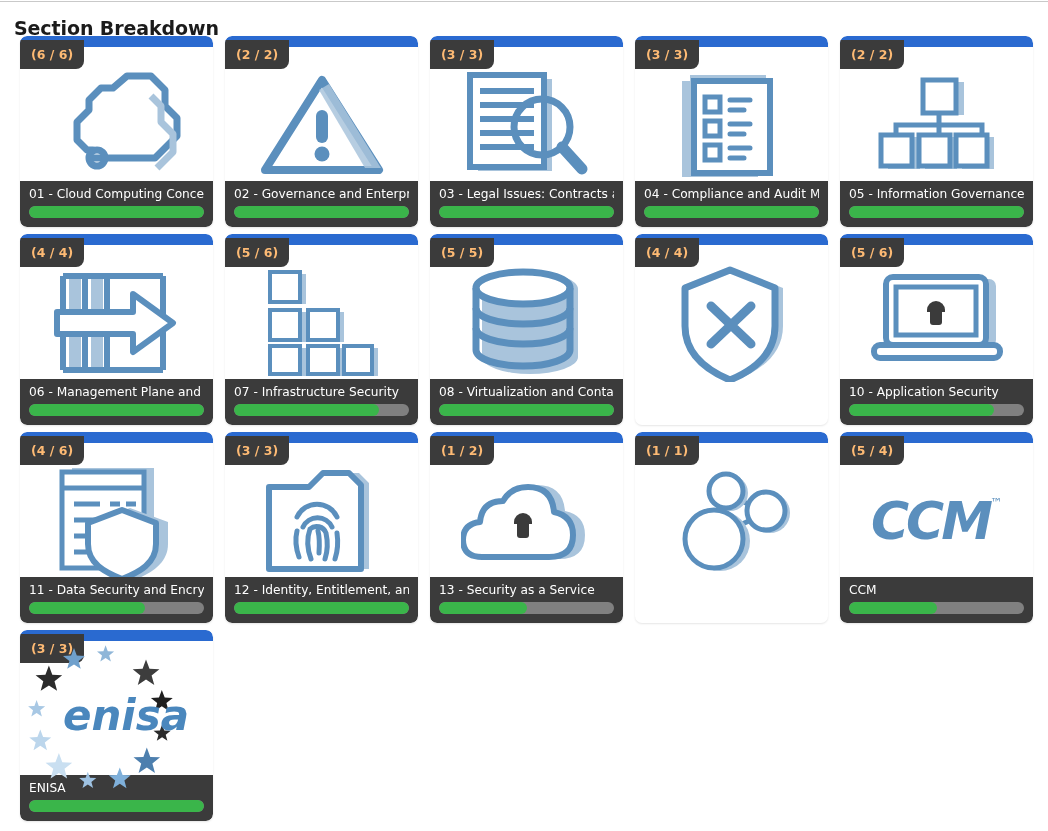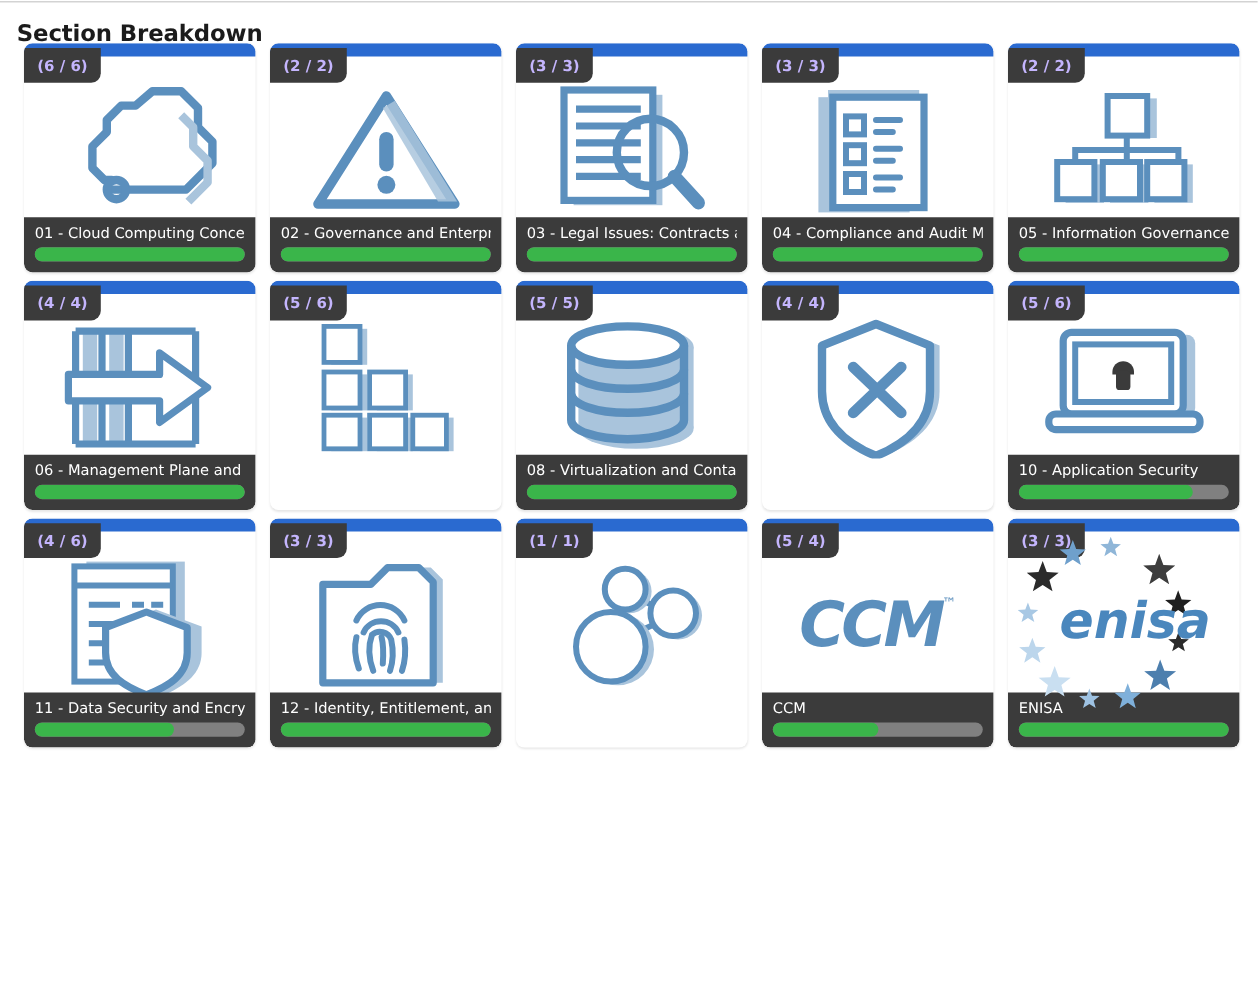--- a/index.html
+++ b/index.html
@@ -49,21 +49,21 @@
     border-top-left-radius: 7px;
     border-top-right-radius: 7px;
   }
   .badge {
     position: absolute;
     top: 4px; left: 0;
     min-width: 62px;
     height: 29px;
     padding: 0 11px;
     background: #3b3b3b;
-    color: #c4b5fd;
+    color: #fdba74;
     font-size: 12.5px;
     font-weight: 700;
     line-height: 29px;
     text-align: center;
     border-bottom-right-radius: 8px;
     z-index: 4;
     white-space: nowrap;
   }
   .card-art {
     position: absolute;
@@ -291,20 +291,26 @@
               <rect x="8" y="4" width="30" height="30"></rect>
               <rect x="8" y="42" width="30" height="30"></rect>
               <rect x="46" y="42" width="30" height="30"></rect>
               <rect x="8" y="78" width="30" height="28"></rect>
               <rect x="46" y="78" width="30" height="28"></rect>
               <rect x="82" y="78" width="28" height="28"></rect>
             </g>
           </svg>
         </div>
       </div>
+      <div class="card-footer">
+        <div class="card-label centered">07 - Infrastructure Security</div>
+        <div class="progress-track">
+          <div class="progress-fill" style="width: 83%;"></div>
+        </div>
+      </div>
     </div>
     <div class="card">
       <div class="card-topbar"></div>
       <div class="badge">(5 / 5)</div>
       <div class="card-art">
         <div>
           <svg width="118" height="112" viewBox="0 0 118 112">
             <g fill="#a9c4dc">
               <ellipse cx="62" cy="22" rx="48" ry="17"></ellipse>
               <rect x="14" y="22" width="96" height="68"></rect>
@@ -403,20 +409,40 @@
               <path d="M76 68 q2 14 -2 26"></path>
               <path d="M58 88 q1 -14 -1 -22"></path>
             </g>
           </svg>
         </div>
       </div>
       <div class="card-footer">
         <div class="card-label">12 - Identity, Entitlement, and Ac...</div>
         <div class="progress-track">
           <div class="progress-fill" style="width: 100%;"></div>
+        </div>
+      </div>
+    </div>
+    <div class="card">
+      <div class="card-topbar"></div>
+      <div class="badge">(1 / 2)</div>
+      <div class="card-art">
+        <div>
+          <svg width="132" height="96" viewBox="0 0 132 96">
+            <path d="M46 86 h52 q26 0 26 -24 0 -20 -20 -24 -2 -26 -28 -26 -18 0 -26 14 -22 0 -24 22 -18 2 -18 19 0 19 20 19 z" fill="#a9c4dc"></path>
+            <path d="M40 84 h48 q24 0 24 -22 0 -19 -19 -23 -2 -25 -26 -25 -17 0 -25 14 -21 0 -23 21 -17 2 -17 18 0 17 19 17 z" fill="#fff" stroke="#5b8fbd" stroke-width="6" stroke-linejoin="round"></path>
+            <path d="M62 40 a9 9 0 0 1 9 9 v2 h-18 v-2 a9 9 0 0 1 9 -9 z" fill="#3b3b3b"></path>
+            <rect x="56" y="48" width="12" height="17" rx="3" fill="#3b3b3b"></rect>
+          </svg>
+        </div>
+      </div>
+      <div class="card-footer">
+        <div class="card-label centered">13 - Security as a Service</div>
+        <div class="progress-track">
+          <div class="progress-fill" style="width: 50%;"></div>
         </div>
       </div>
     </div>
     <div class="card">
       <div class="card-topbar"></div>
       <div class="badge">(1 / 1)</div>
       <div class="card-art">
         <div>
           <svg width="120" height="112" viewBox="0 0 120 112">
             <g stroke="#5b8fbd" stroke-width="5" fill="none">

